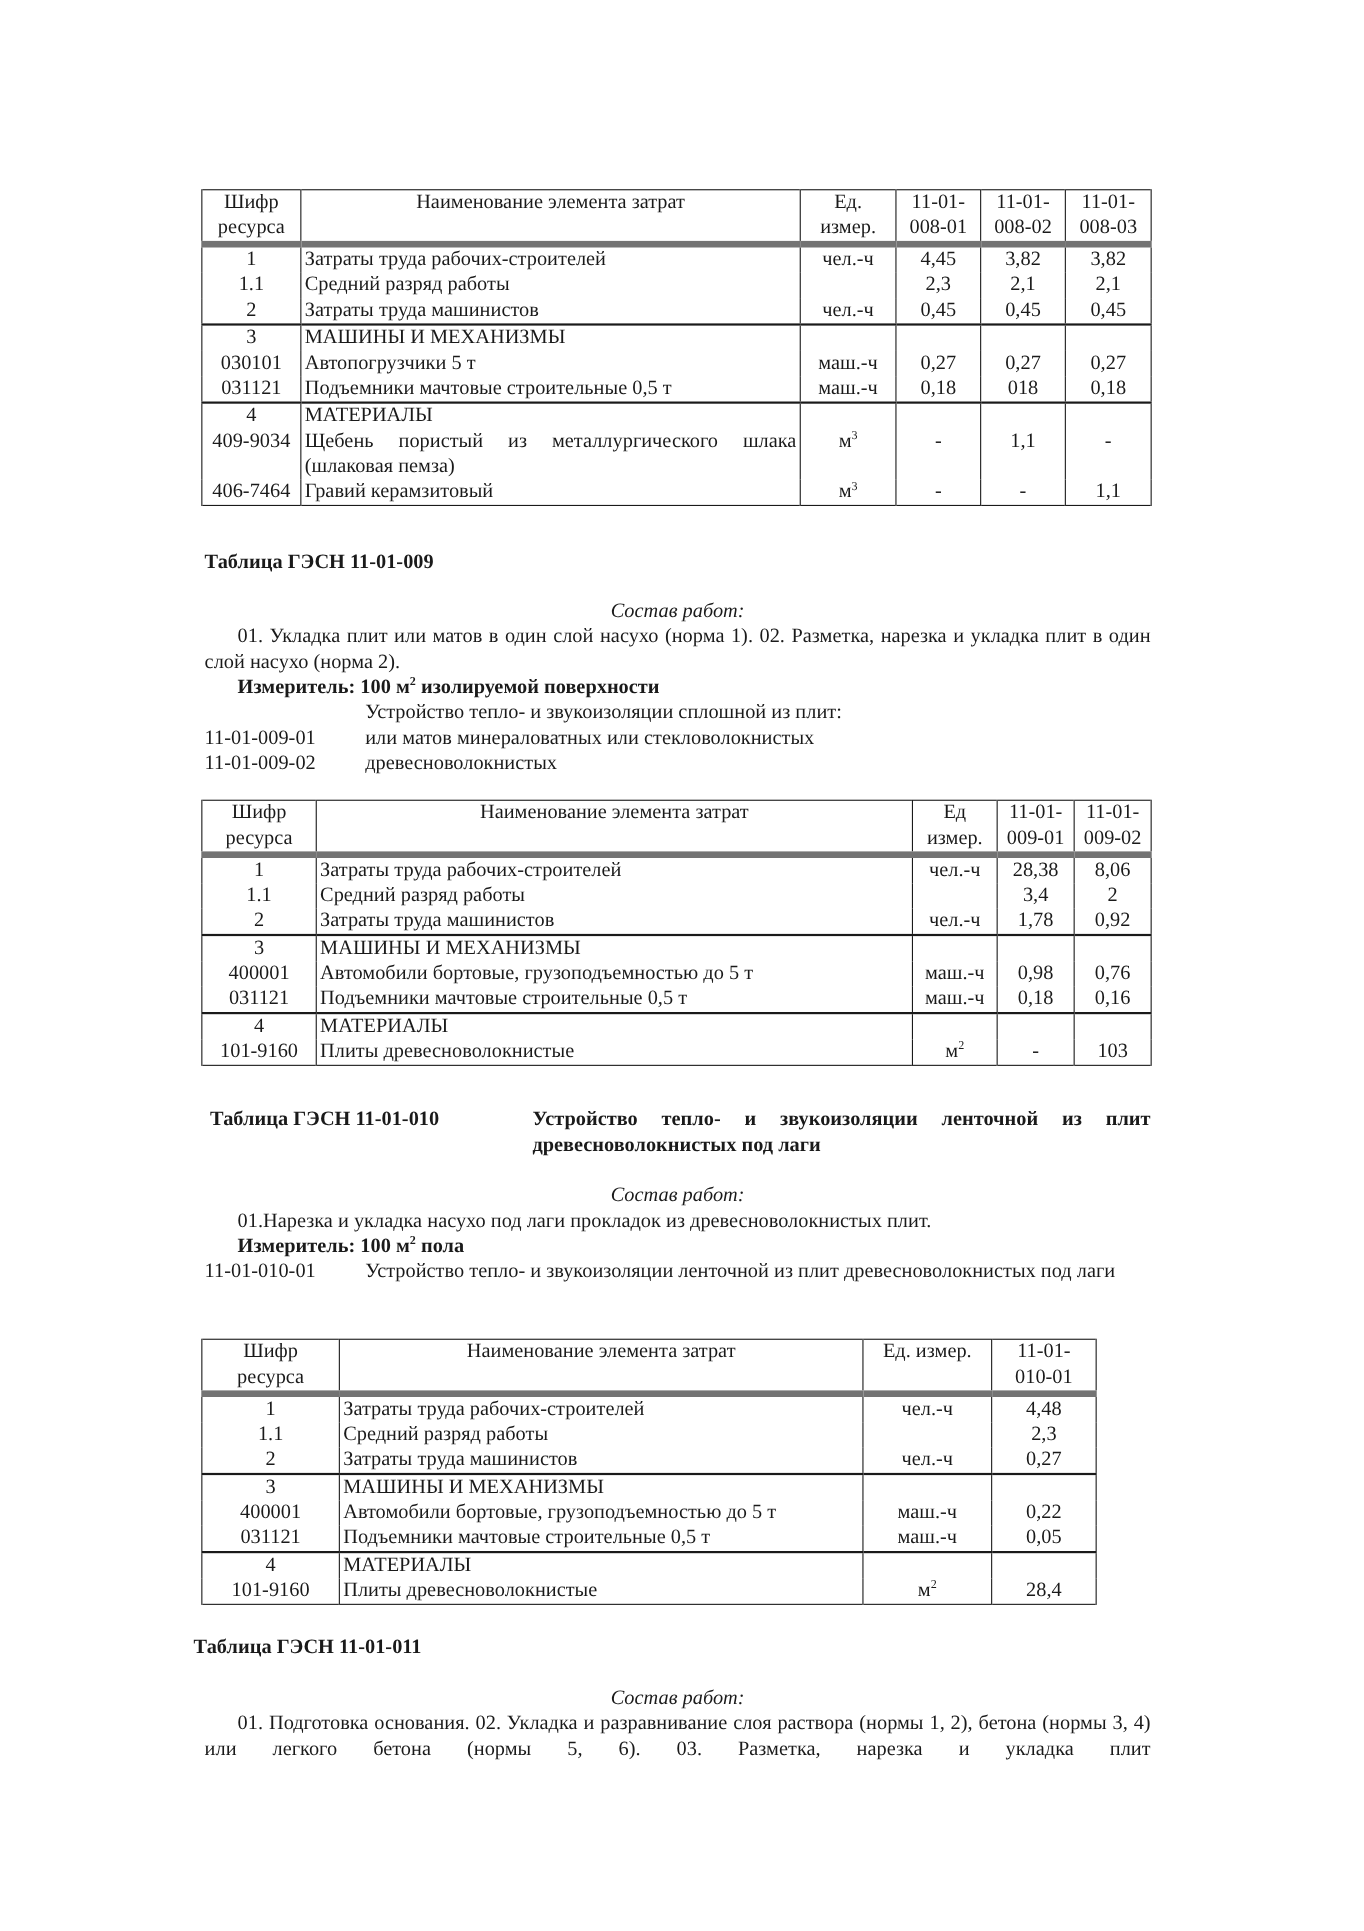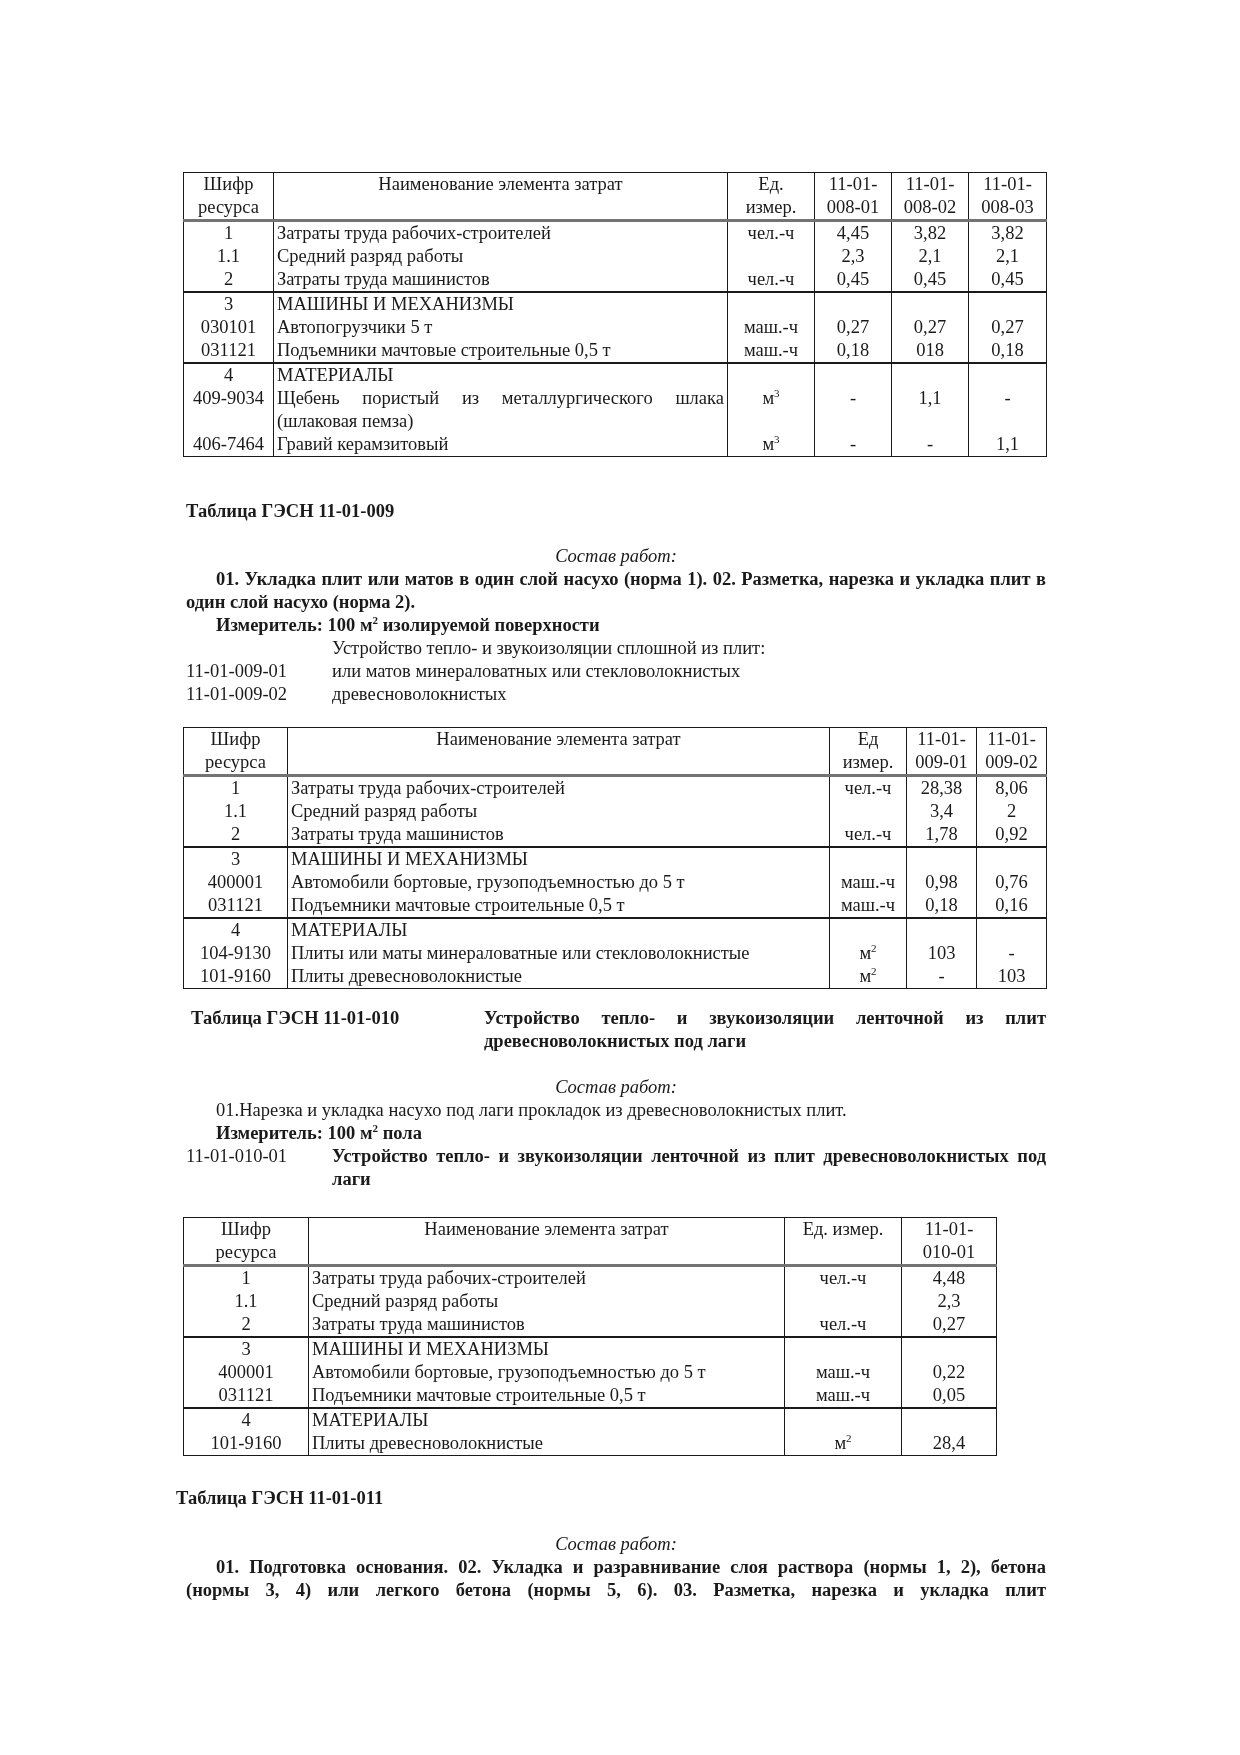--- a/index.html
+++ b/index.html
@@ -2,32 +2,32 @@
 <html><head>
 <meta charset="utf-8">
 <style>
   html, body { margin: 0; padding: 0; background: #ffffff; }
   body { width: 1240px; height: 1755px; position: relative; overflow: hidden;
          font-family: "Liberation Serif", "DejaVu Serif", serif; color: #1a1a1a; font-size: 18.5px; line-height: 23px; }
   .abs { position: absolute; }
   table.gesn { position: absolute; border-collapse: collapse; table-layout: fixed; font-size: 18.5px; line-height: 23px; }
   table.gesn td, table.gesn th { border-left: 1.5px solid #1a1a1a; border-right: 1.5px solid #1a1a1a; padding: 0 3px; vertical-align: top; font-weight: normal; }
   table.gesn { border: 1.5px solid #1a1a1a; }
-  table.gesn thead th { border-bottom: 3px solid #737373; text-align: center; }
+  table.gesn thead th { border-bottom: 6px solid #737373; text-align: center; }
   table.gesn tr.sec-start td { border-top: 2px solid #1a1a1a; }
   .c { text-align: center; }
   .l { text-align: left; }
   .b { font-weight: bold; }
   .just { text-align: justify; }
   sup { font-size: 11px; line-height: 0; vertical-align: 7px; }
   .title-row { position: absolute; font-weight: bold; }
   .title-row .tname { position: absolute; left: 0; top: 0; white-space: nowrap; }
   .title-row .tdesc { position: absolute; top: 0; text-align: justify; text-align-last: left; }
   .center-it { position: absolute; text-align: center; font-style: italic; }
-  .para { position: absolute; text-align: justify; font-weight: bold; }
+  .para { position: absolute; text-align: justify; }
   .code-line { position: absolute; white-space: nowrap; }
 </style>
 </head>
 <body>
 
 <table class="gesn" style="left:183px; top:172px; width:863px;">
   <colgroup>
       <col style="width:90px">
       <col style="width:454px">
       <col style="width:87px">
@@ -196,27 +196,20 @@
       <td class="c">0,16</td>
     </tr>
     <tr class="sec-start">
       <td class="c b">4</td>
       <td class="l b">МАТЕРИАЛЫ</td>
       <td></td>
         <td></td>
         <td></td>
     </tr>
     <tr>
-      <td class="c">104-9130</td>
-      <td class="l">Плиты или маты минераловатные или стекловолокнистые</td>
-      <td class="c"><span>м</span><sup>2</sup></td>
-      <td class="c">103</td>
-      <td class="c">-</td>
-    </tr>
-    <tr>
       <td class="c">101-9160</td>
       <td class="l">Плиты древесноволокнистые</td>
       <td class="c"><span>м</span><sup>2</sup></td>
       <td class="c">-</td>
       <td class="c">103</td>
     </tr>
   </tbody>
 </table>
 
 <div class="title-row" style="left:191px; top:1007px; width:855px; height:48px;">

